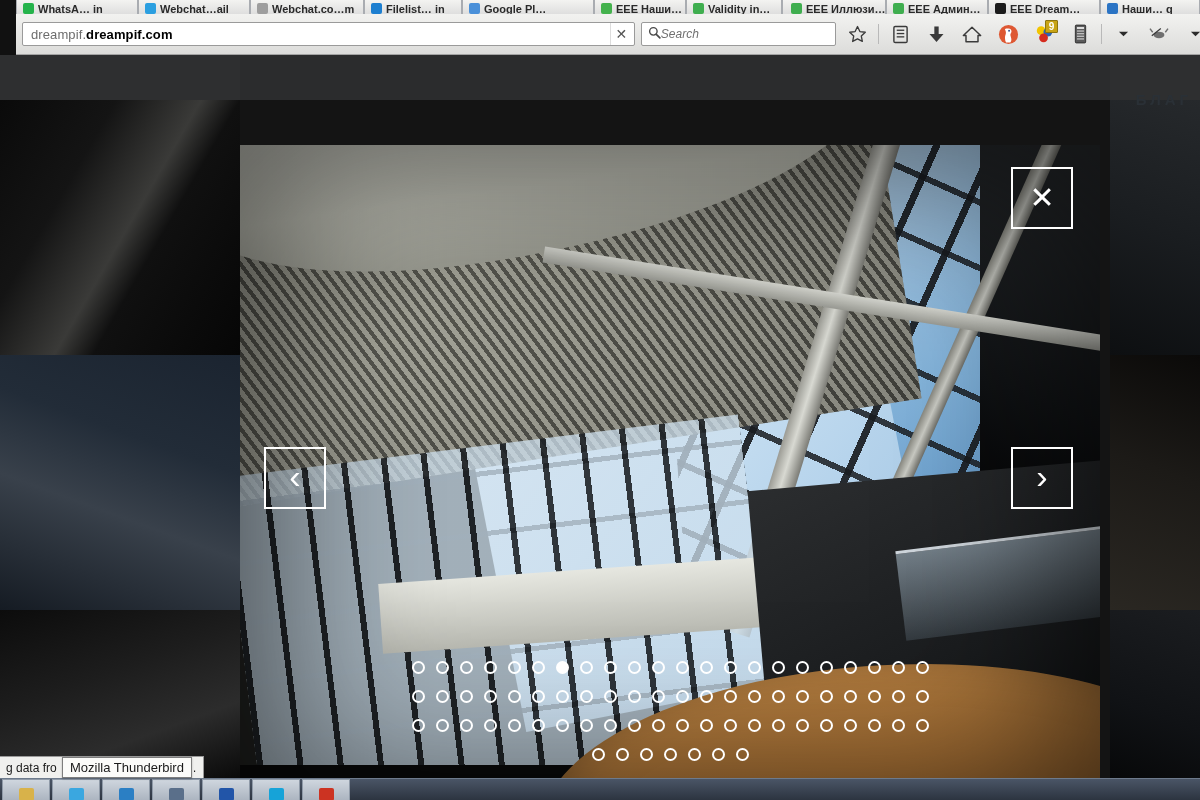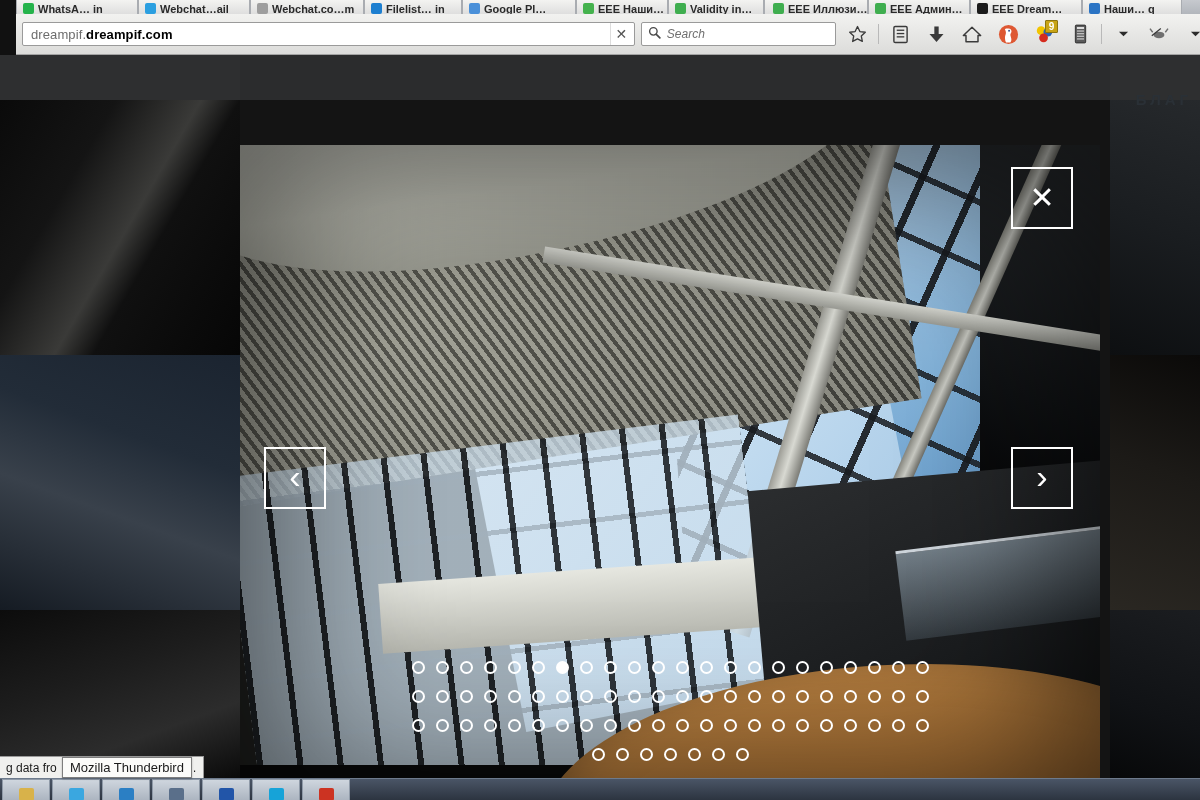--- a/index.html
+++ b/index.html
@@ -42,21 +42,21 @@
   #url-text { font-size:13px; color:#6d6d6d; white-space:nowrap; letter-spacing:.1px; }
   #url-text b { color:#000; font-weight:700; }
   #url-clear {
     margin-left:auto; width:22px; height:22px; display:flex; align-items:center;
     justify-content:center; font-size:14px; color:#555; border-left:1px solid #ddd;
   }
 
   #search-bar {
     position:relative; width:197px; height:24px; background:#fff;
     border:1px solid #9a9a9a; border-radius:2px;
-    display:flex; align-items:center; gap:6px; padding:0 6px;
+    display:flex; align-items:center; gap:0; padding:0 6px;
   }
   #search-bar .ph { font-size:12px; color:#6f6f6f; font-style:italic; }
 
   .tb-icon {
     width:30px; height:30px; display:flex; align-items:center; justify-content:center;
     position:relative; flex:0 0 auto;
   }
   .tb-icon svg { display:block; }
   .sep { width:1px; height:20px; background:#b9b9b9; flex:0 0 auto; }
 
@@ -497,21 +497,21 @@
         <span class="tab-title">Webchat…ail</span>
       </div>
       <div class="tab" style="width: 114px;">
         <span class="tab-favicon" style="background: rgb(158, 158, 158);"></span>
         <span class="tab-title">Webchat.co…m</span>
       </div>
       <div class="tab" style="width: 98px;">
         <span class="tab-favicon" style="background: rgb(29, 127, 208);"></span>
         <span class="tab-title">Filelist… in</span>
       </div>
-      <div class="tab" style="width: 114px;">
+      <div class="tab" style="width: 132px;">
         <span class="tab-favicon" style="background: rgb(74, 144, 217);"></span>
         <span class="tab-title">Google Pl…</span>
       </div>
       <div class="tab" style="width: 92px;">
         <span class="tab-favicon" style="background: rgb(68, 178, 77);"></span>
         <span class="tab-title">ЕЕЕ Наши…</span>
       </div>
       <div class="tab" style="width: 96px;">
         <span class="tab-favicon" style="background: rgb(63, 174, 79);"></span>
         <span class="tab-title">Validity in…</span>

